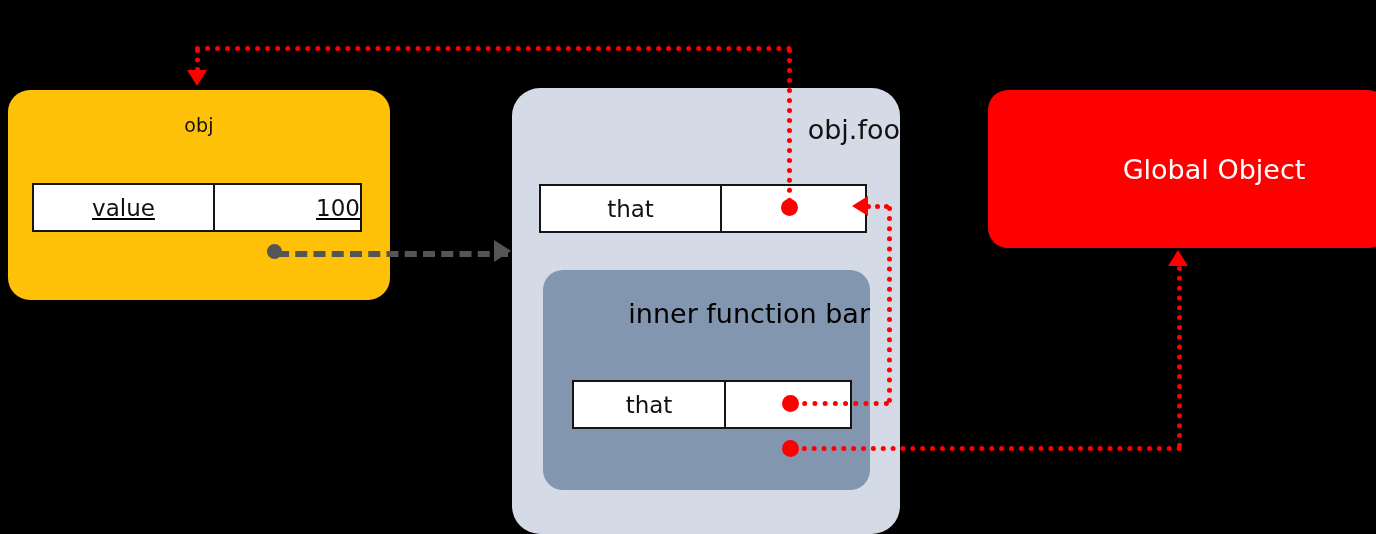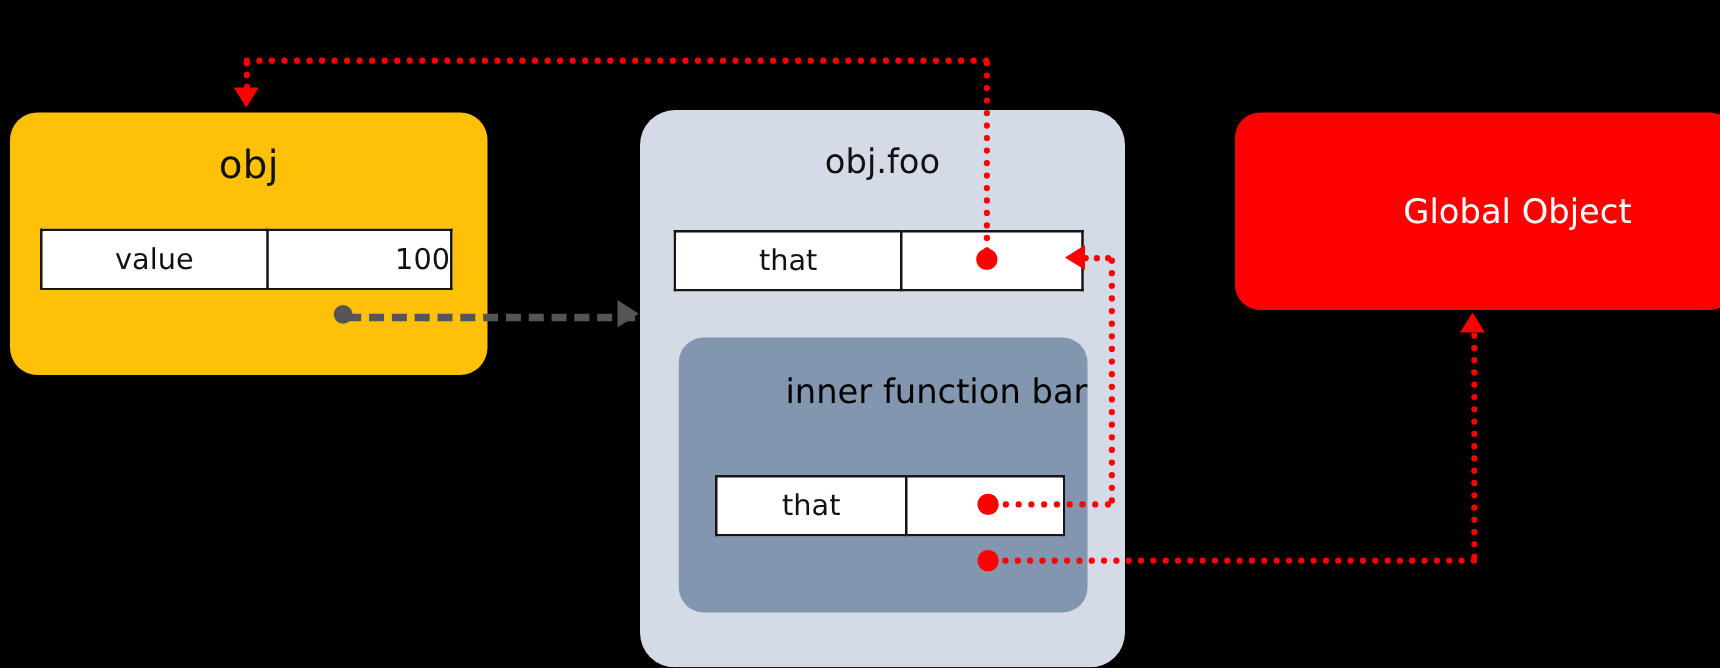--- a/index.html
+++ b/index.html
@@ -9,45 +9,45 @@
     background:#000000;
     overflow:hidden;
     font-family:"DejaVu Sans","Liberation Sans",sans-serif;
   }
   .box{position:absolute;box-sizing:border-box;}
   .rounded{border-radius:22px;}
 
   
   #obj-box{left:8px;top:90px;width:382px;height:210px;background:#FFC107;}
   #obj-title{position:absolute;left:0;top:24px;width:100%;text-align:center;
-             font-size:31px;color:#111;letter-spacing:0.2px;}
+             font-size:19px;color:#111;letter-spacing:0.2px;}
 
   
   #foo-box{left:512px;top:88px;width:388px;height:446px;background:#D4DBE6;border-radius:28px;}
-  #foo-title{position:absolute;left:0;top:26px;width:100%;text-align:center;
+  #foo-title{position:absolute;left:0;top:26px;width:100%;text-align:right;
              font-size:27px;color:#111;}
 
   
   #inner-box{left:543px;top:270px;width:327px;height:220px;background:#8296B0;border-radius:20px;}
   #inner-title{position:absolute;left:0;top:28px;width:100%;text-align:right;
                font-size:27px;color:#000000;}
 
   
   #global-box{left:988px;top:90px;width:400px;height:158px;background:#FE0000;border-radius:20px;}
   #global-title{position:absolute;left:0;top:0;width:452px;height:100%;
                 display:flex;align-items:center;justify-content:center;
                 font-size:27px;color:#ffffff;}
 
   
   table.prop{position:absolute;border-collapse:collapse;background:#ffffff;table-layout:fixed;}
   table.prop td{border:2.5px solid #151515;background:#ffffff;
                 font-size:23px;color:#111;text-align:center;height:45px;
                 padding:0;overflow:hidden;position:relative;}
 
-  #obj-table{left:32px;top:183px;width:324px;}
+  #obj-table{left:32px;top:183px;width:324px;text-decoration:underline;}
   #obj-table td.k{width:179px;}
   #obj-table td.v{width:145px;text-align:right;}
 
   #foo-table{left:539px;top:184px;width:322px;}
   #foo-table td.k{width:179px;}
   #foo-table td.v{width:143px;}
 
   #inner-table{left:572px;top:380px;width:274px;}
   #inner-table td.k{width:150px;}
   #inner-table td.v{width:124px;}

